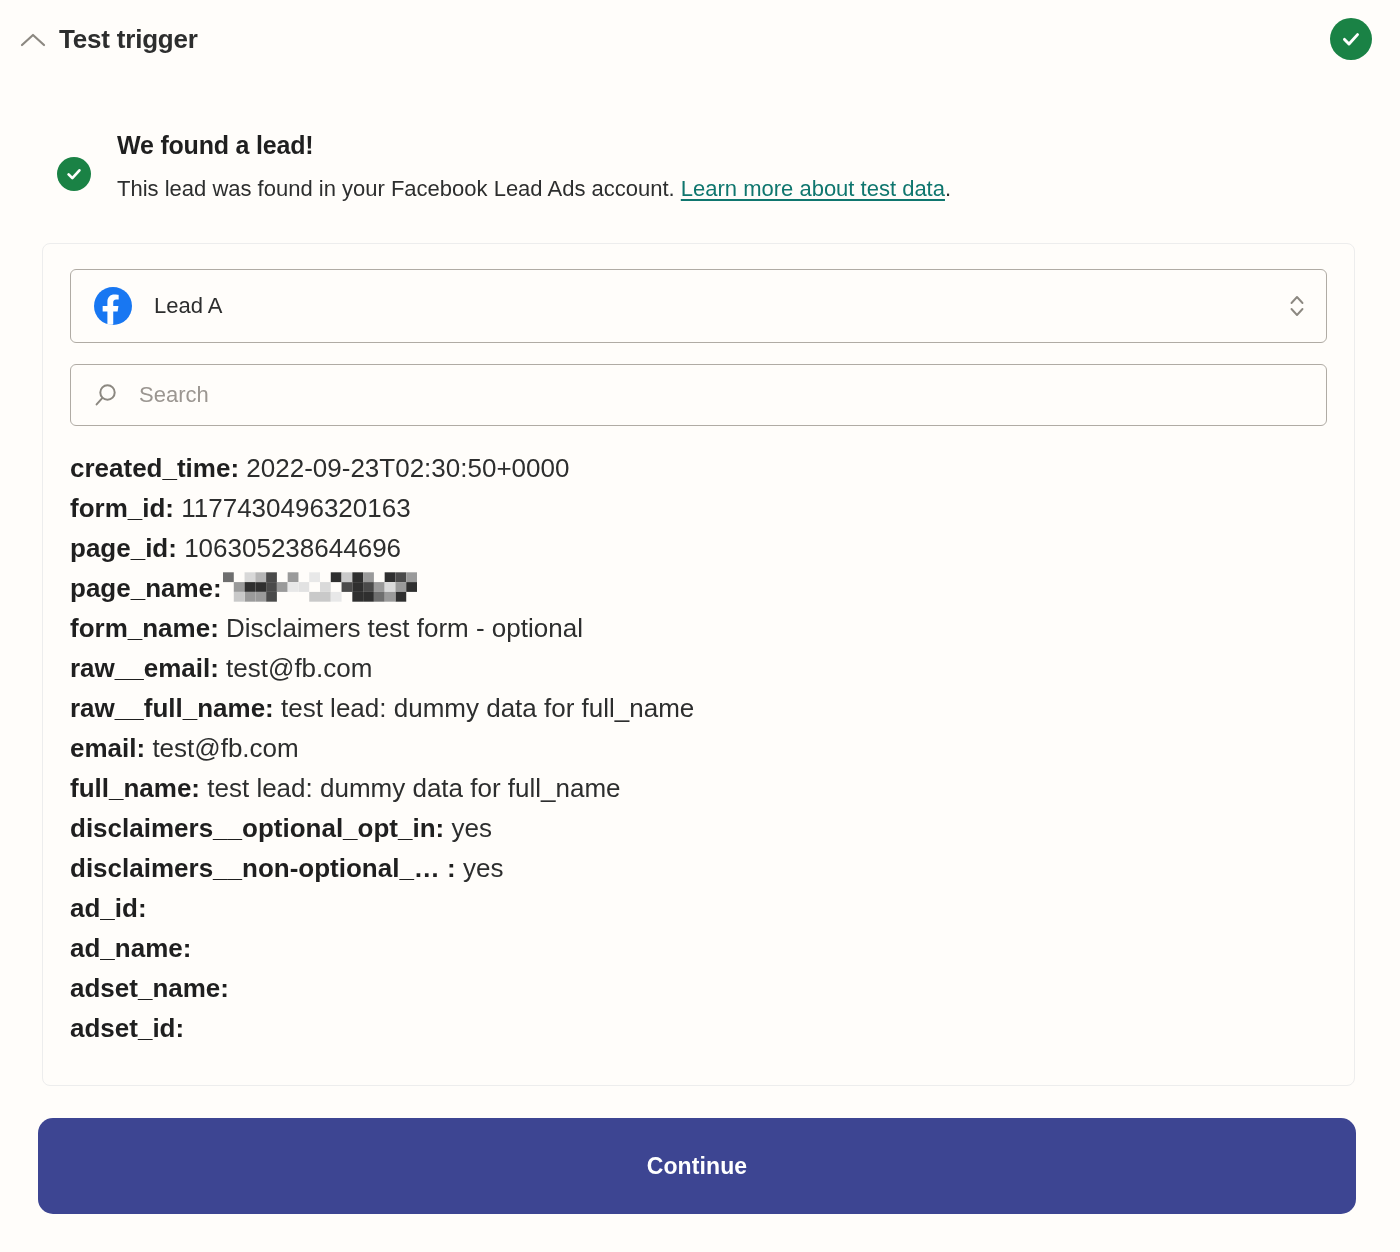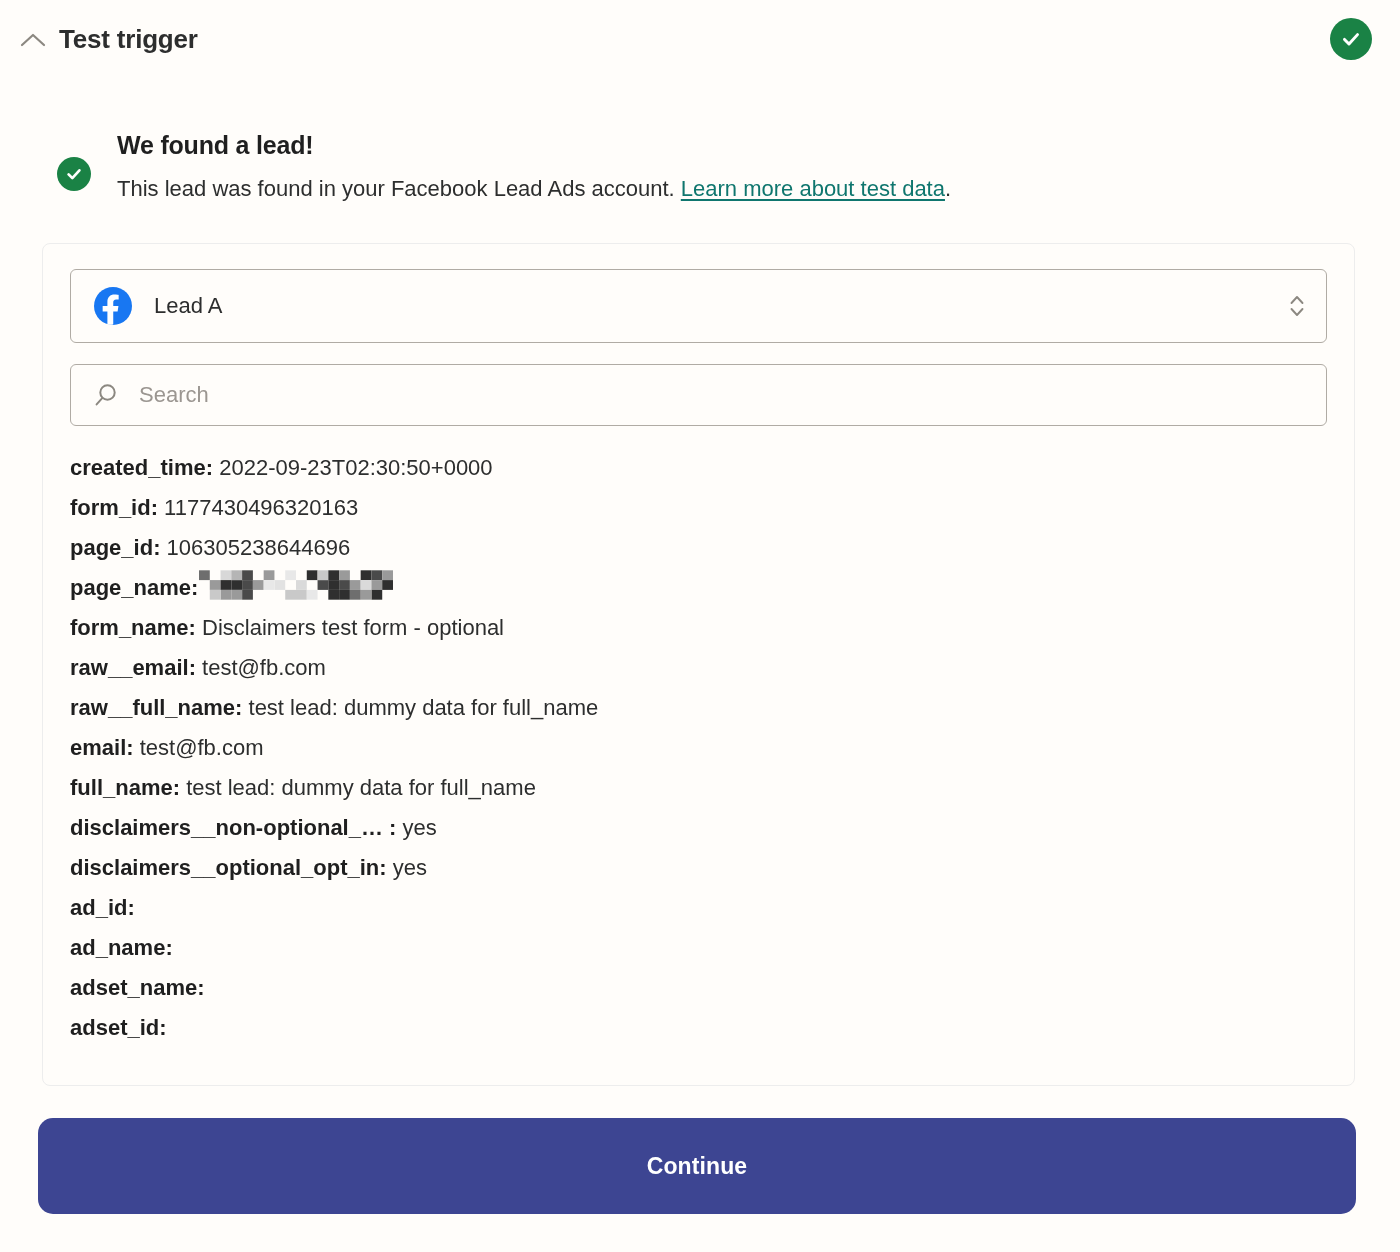--- a/index.html
+++ b/index.html
@@ -152,21 +152,21 @@
     flex: 1 1 auto;
     height: 100%;
   }
   .search-input::placeholder { color: #9B9691; opacity: 1; }
 
   
   .fields {
     margin-top: 22px;
   }
   .field-row {
-    font-size: 22px;
+    font-size: 26px;
     line-height: 40px;
     color: #2D2E2E;
     white-space: nowrap;
     overflow: hidden;
   }
   .field-key {
     font-weight: bold;
     color: #1F1F1F;
   }
   .field-val {
@@ -307,22 +307,22 @@
               <rect x="88" y="0" width="11" height="10" fill="#E8E8E8"></rect>
               <rect x="110" y="20" width="11" height="10" fill="#E8E8E8"></rect>
               <rect x="154" y="20" width="11" height="10" fill="#6E6E6E"></rect>
               <rect x="66" y="10" width="11" height="10" fill="#E8E8E8"></rect>
             </svg></span></div>
         <div class="field-row"><span class="field-key">form_name:</span><span class="field-val"> Disclaimers test form - optional</span></div>
         <div class="field-row"><span class="field-key">raw__email:</span><span class="field-val"> test@fb.com</span></div>
         <div class="field-row"><span class="field-key">raw__full_name:</span><span class="field-val"> test lead: dummy data for full_name</span></div>
         <div class="field-row"><span class="field-key">email:</span><span class="field-val"> test@fb.com</span></div>
         <div class="field-row"><span class="field-key">full_name:</span><span class="field-val"> test lead: dummy data for full_name</span></div>
+        <div class="field-row"><span class="field-key">disclaimers__optional_opt_in:</span><span class="field-val"> yes</span></div>
         <div class="field-row"><span class="field-key">disclaimers__non-optional_… :</span><span class="field-val"> yes</span></div>
-        <div class="field-row"><span class="field-key">disclaimers__optional_opt_in:</span><span class="field-val"> yes</span></div>
         <div class="field-row"><span class="field-key">ad_id:</span><span class="field-val"></span></div>
         <div class="field-row"><span class="field-key">ad_name:</span><span class="field-val"></span></div>
         <div class="field-row"><span class="field-key">adset_name:</span><span class="field-val"></span></div>
         <div class="field-row"><span class="field-key">adset_id:</span><span class="field-val"></span></div>
       </div>
   </div>
 
   <button class="continue-btn" style="background: rgb(61, 69, 146);">Continue</button>
 
 </div>

